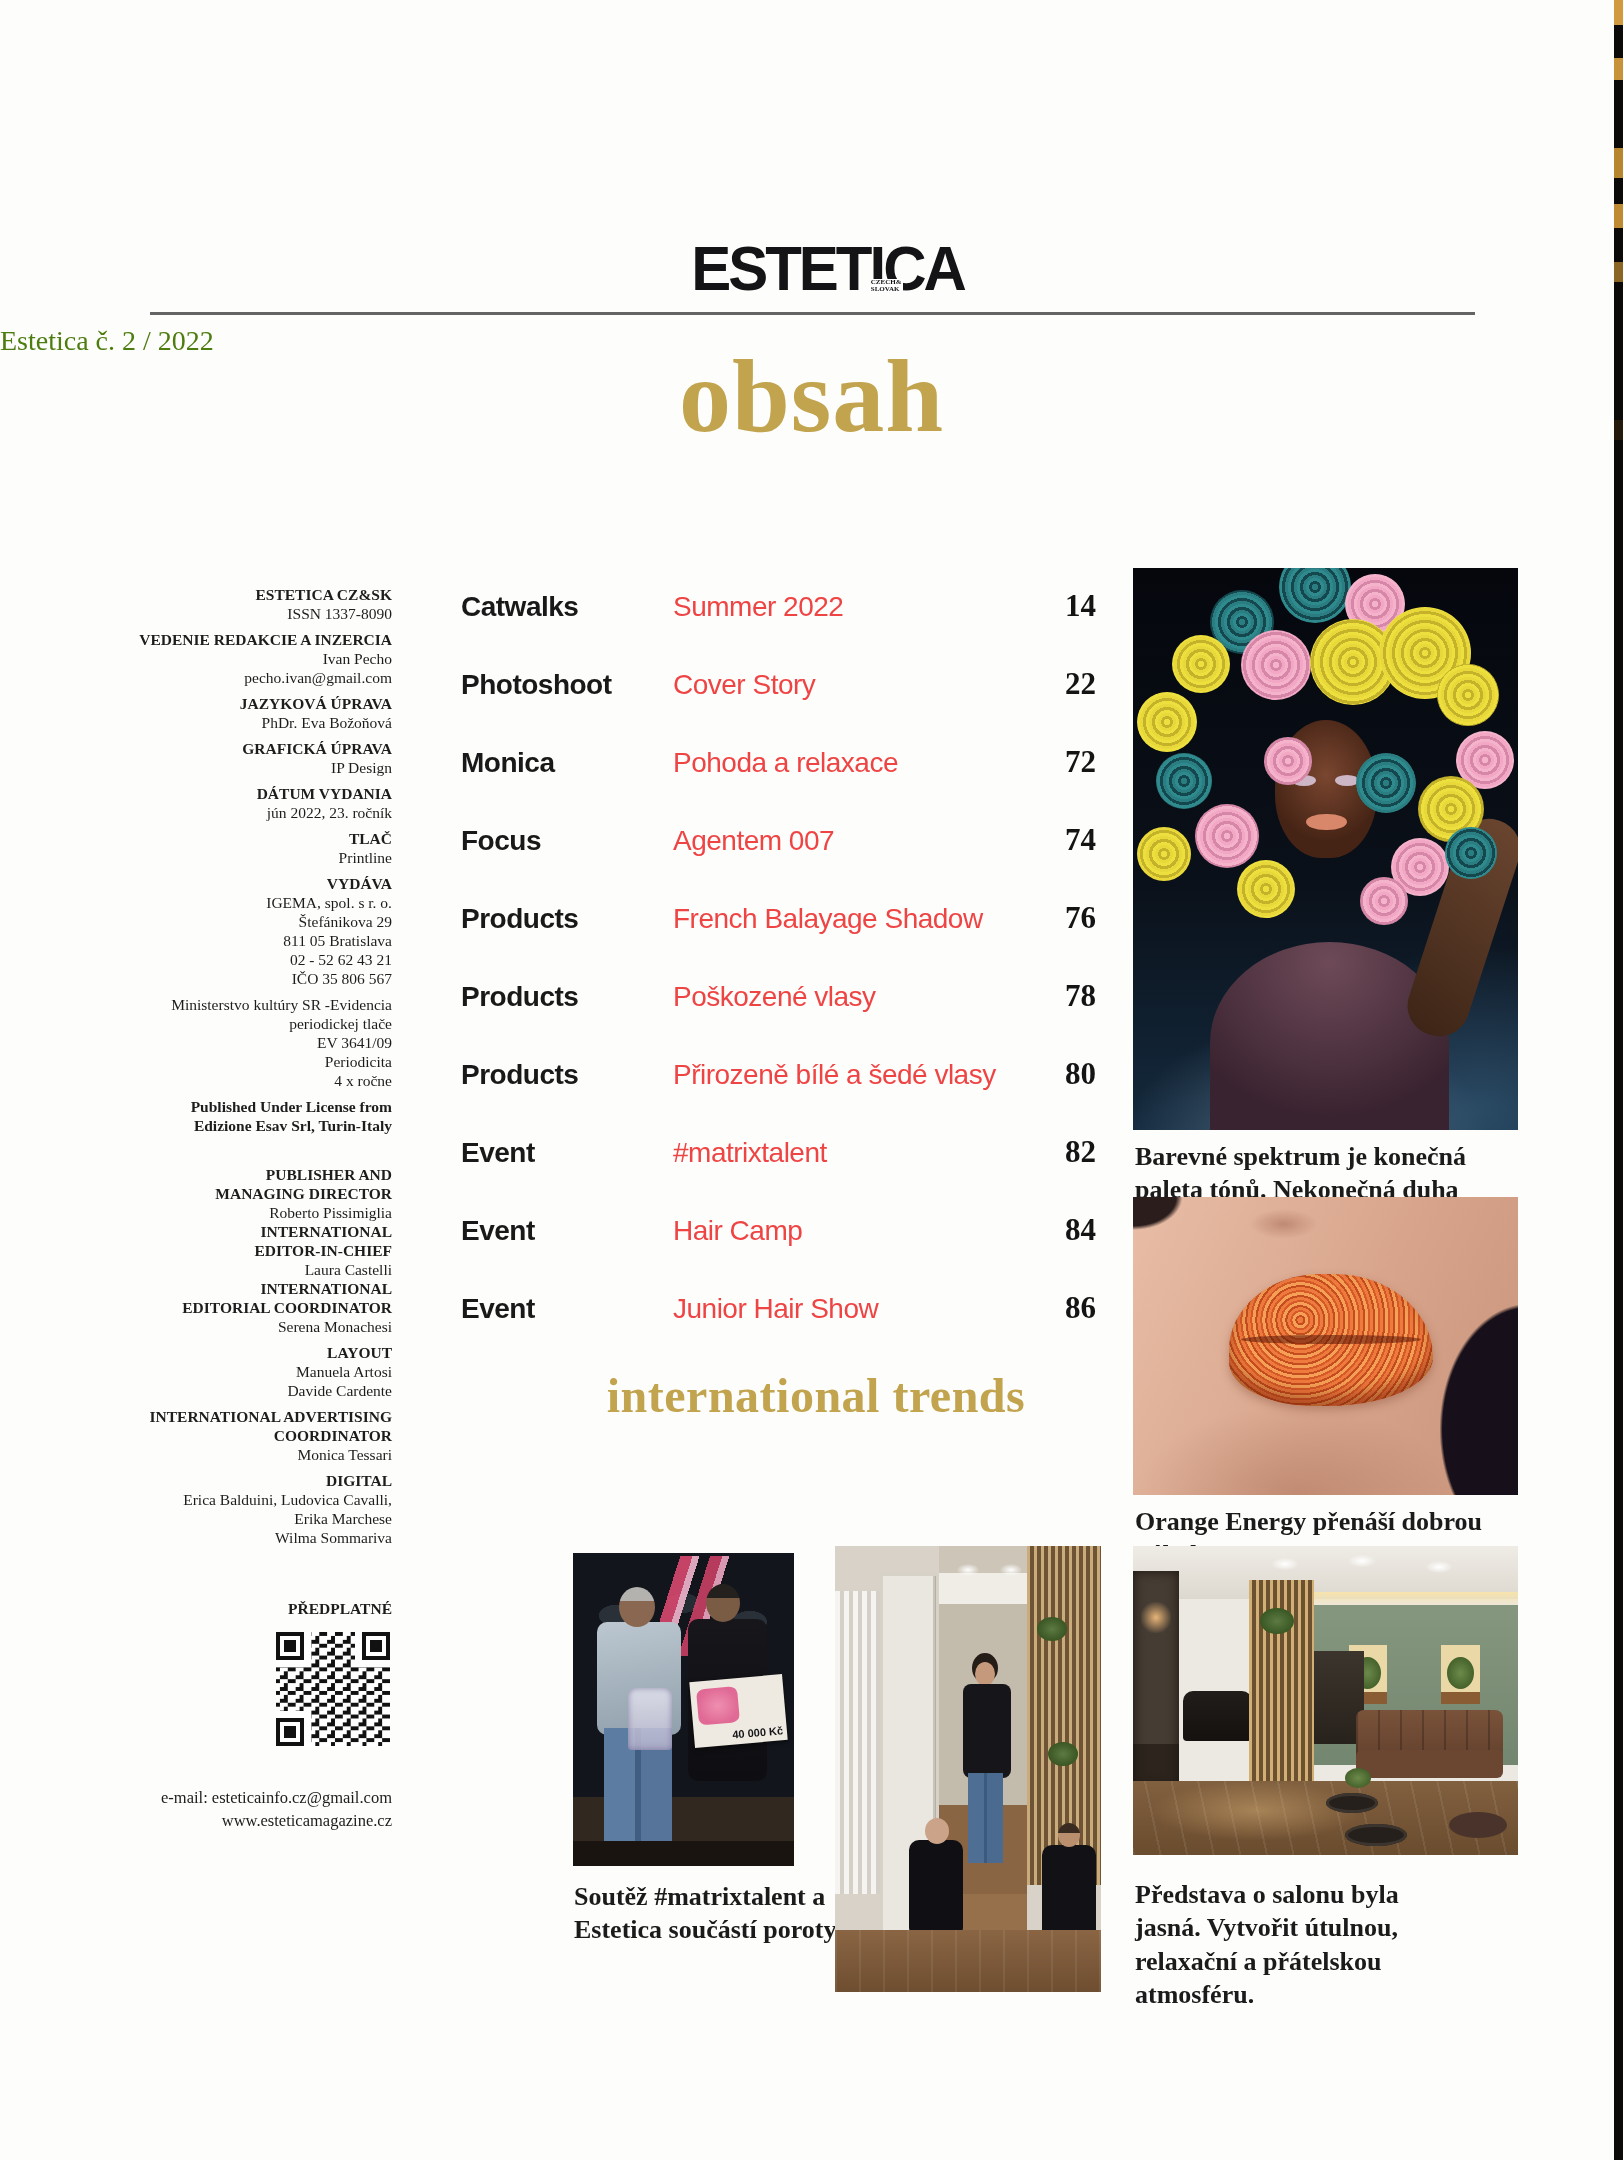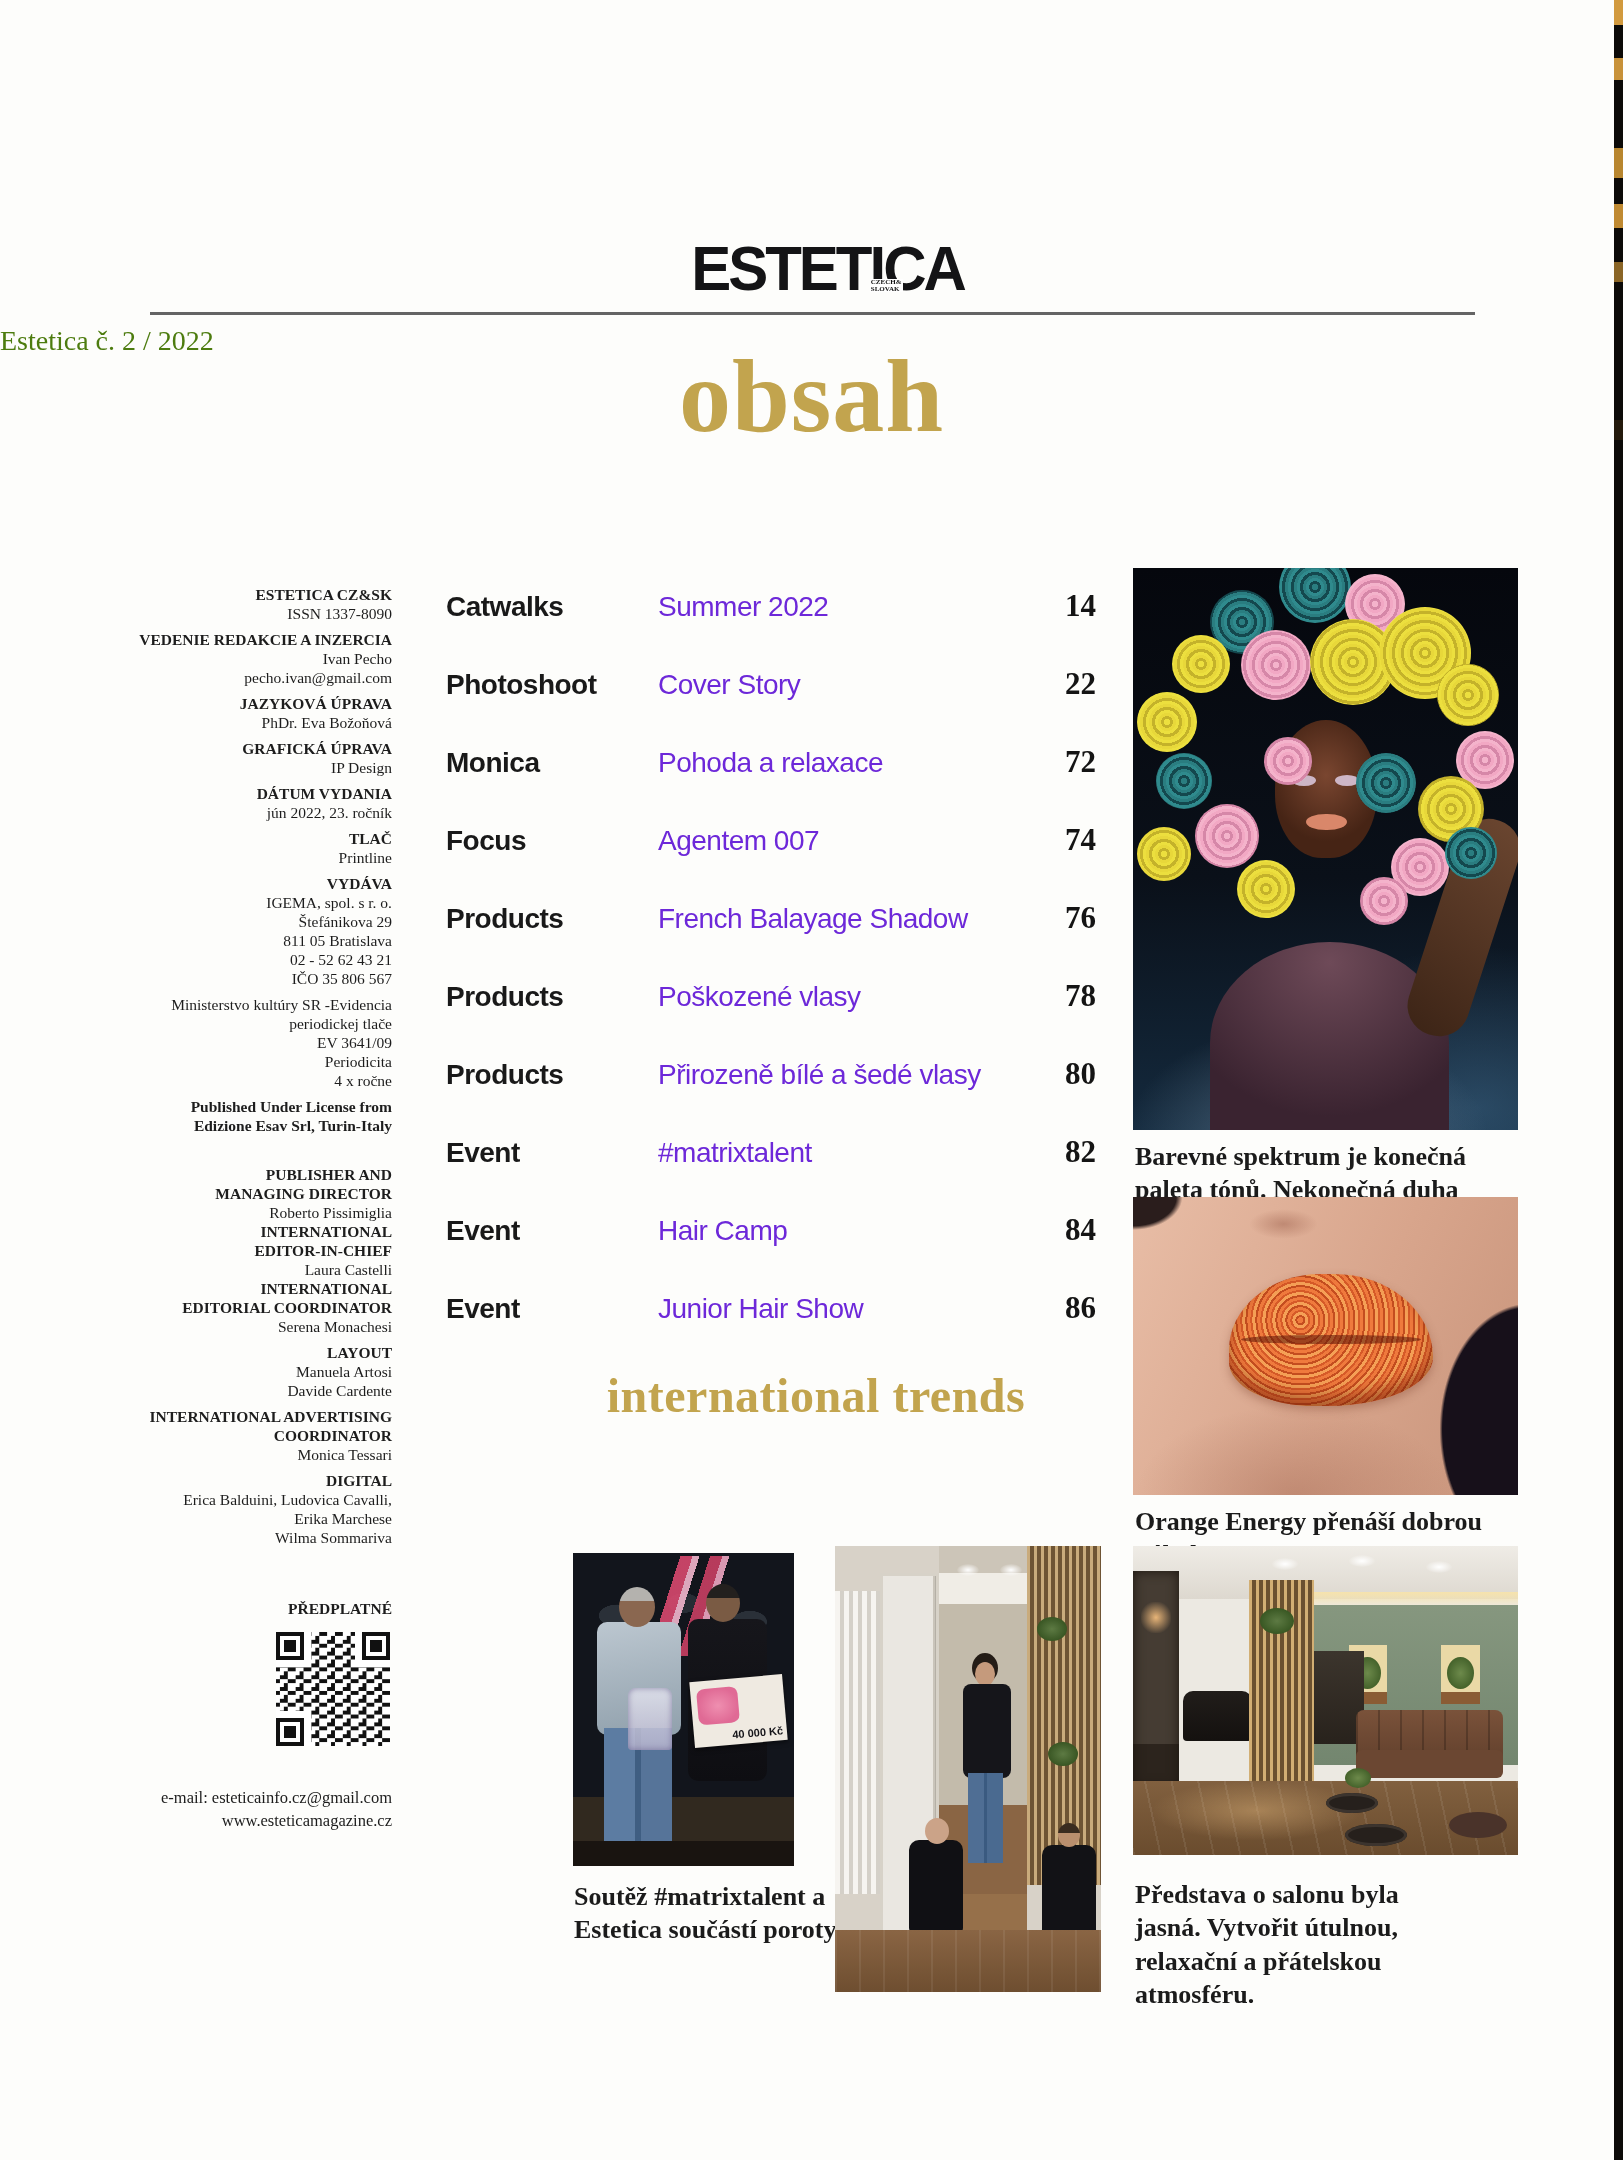--- a/index.html
+++ b/index.html
@@ -24,25 +24,25 @@
   .m-line.b{font-weight:bold;}
   .m-line.g1{margin-top:7px;}
   .m-line.g2{margin-top:30px;}
   .subscribe{position:absolute;left:98px;top:1600px;width:294px;text-align:right;
     font-weight:bold;font-size:15.5px;}
   .qr{position:absolute;left:276px;top:1632px;width:114px;height:114px;}
   .contact{position:absolute;left:98px;top:1786px;width:294px;text-align:right;
     font-size:16.5px;line-height:23px;}
   
   .toc{position:absolute;left:446px;top:588px;width:650px;}
-  .toc-row{display:flex;align-items:baseline;height:32px;margin-bottom:46px;}
+  .toc-row{display:flex;align-items:baseline;height:32px;margin-bottom:46px;margin-left:15px;}
   .toc-cat{width:212px;font-family:"Liberation Sans",sans-serif;font-weight:bold;
     font-size:28px;letter-spacing:-.5px;color:#191919;}
   .toc-title{flex:1;font-family:"Liberation Sans",sans-serif;font-size:28px;
-    letter-spacing:-.5px;color:#6d28d9;}
+    letter-spacing:-.5px;color:#ef4444;}
   .toc-page{width:80px;text-align:right;font-family:"Liberation Serif",serif;
     font-weight:bold;font-size:31px;color:#141414;}
   .toc-heading{margin:18px 0 0 90px;text-align:center;font-size:48px;font-weight:700;
     color:#c2a44e;letter-spacing:.5px;}
   .toc-section .toc-row{margin-top:26px;}
   
   .fig{position:absolute;overflow:hidden;}
   .cap{position:absolute;font-weight:bold;font-size:26px;line-height:1.28;color:#1b1b1b;}
   
   #fig-curls{left:1133px;top:568px;width:385px;height:562px;

